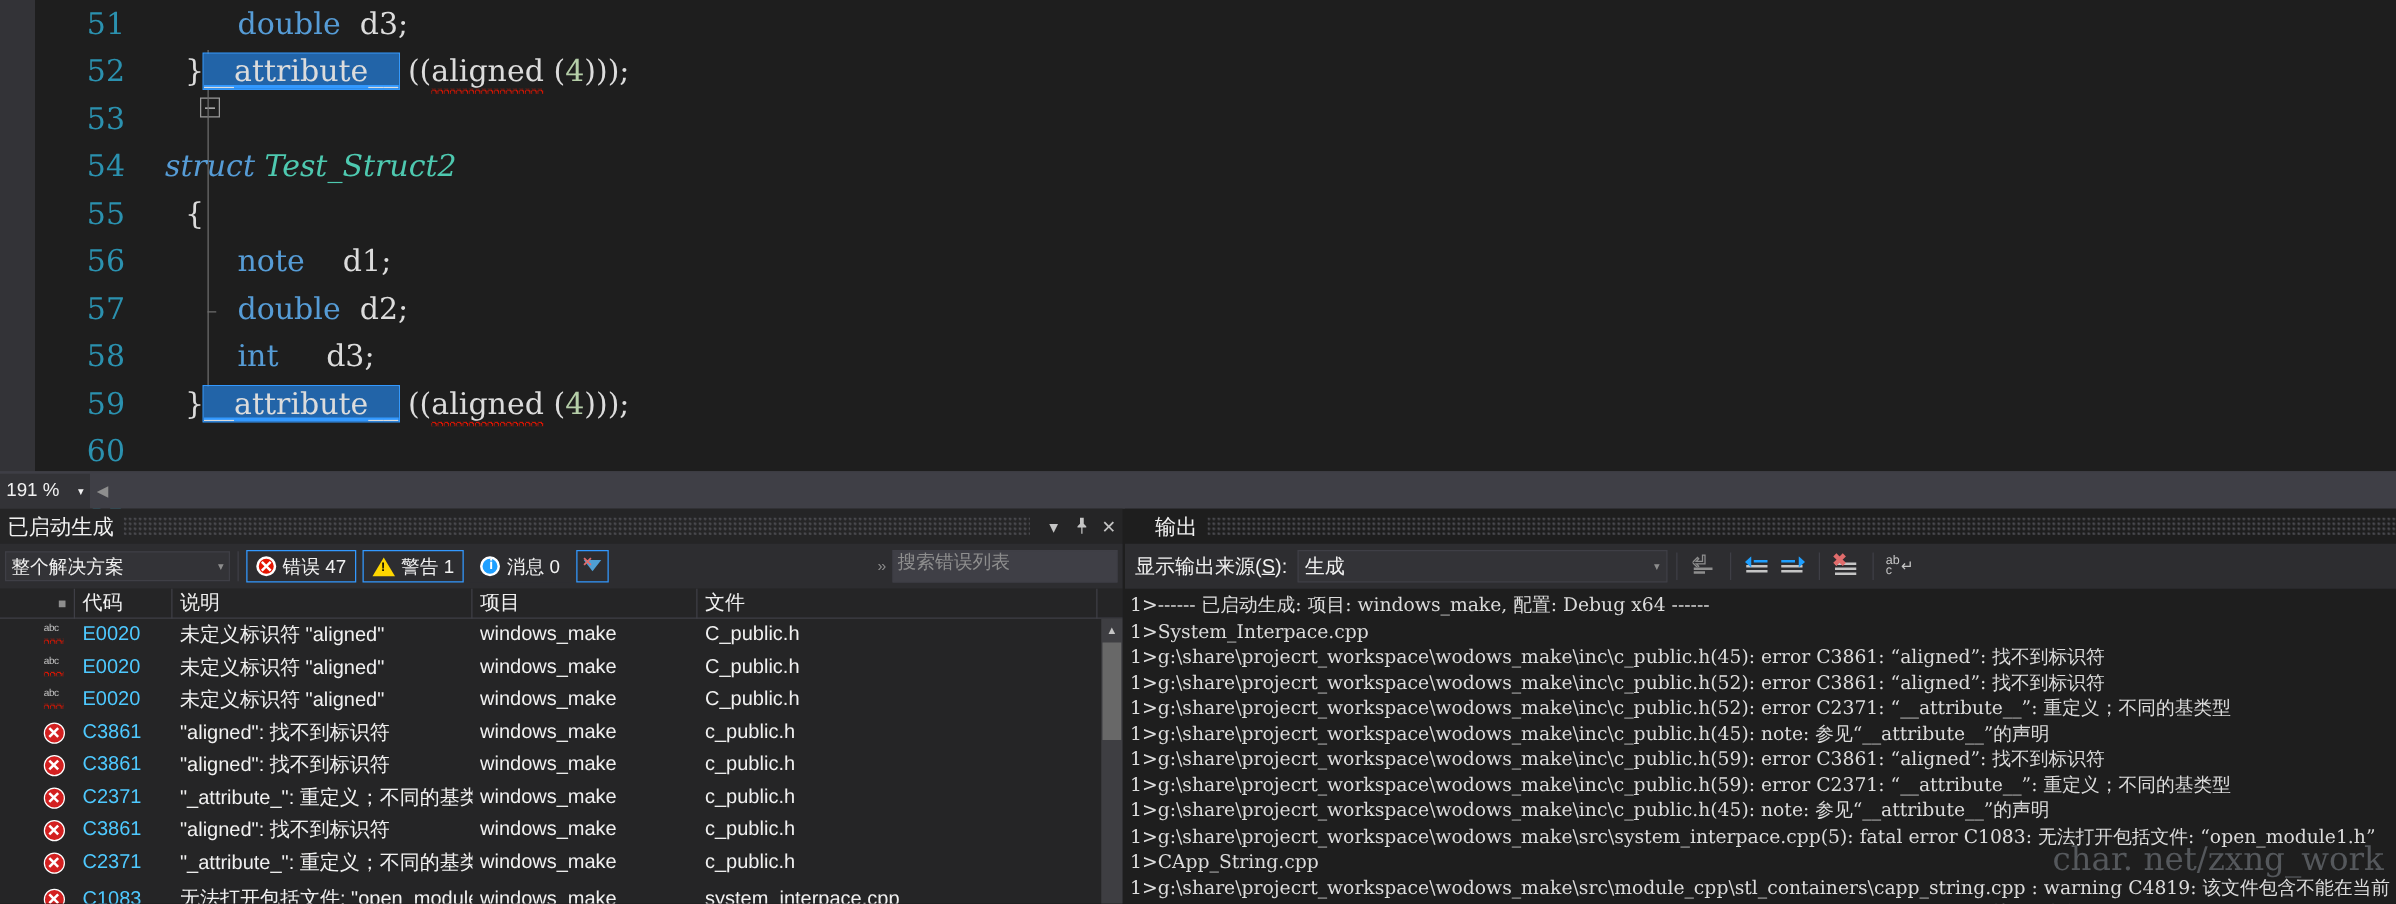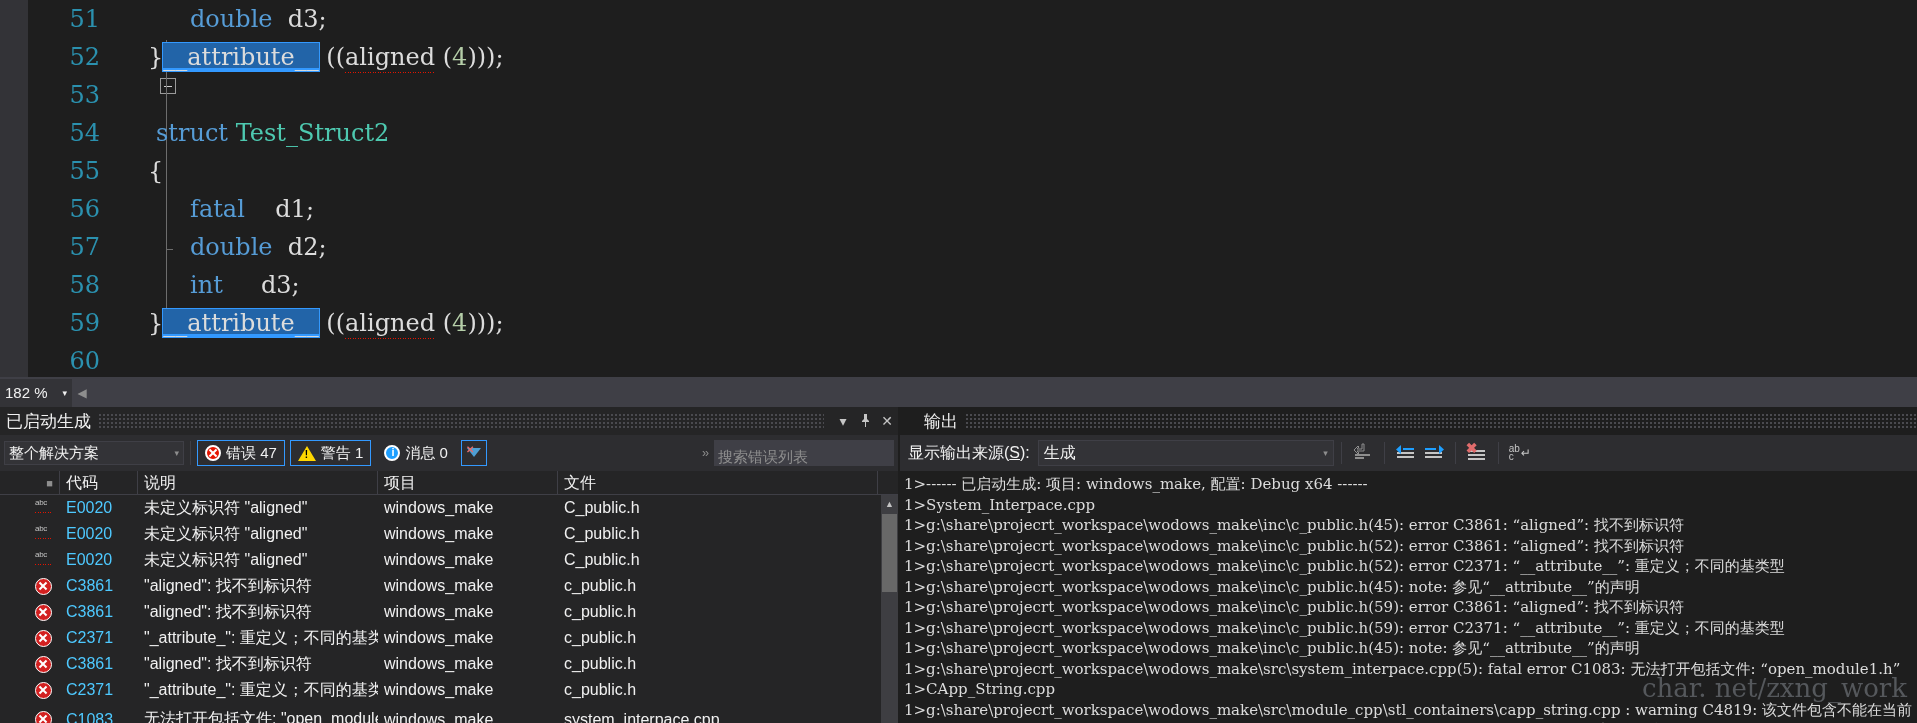--- a/index.html
+++ b/index.html
@@ -159,21 +159,21 @@
   #filter-btn .xmark {
     position:absolute; left:4px; top:3px; color:#e06c6c; font-size:10px;
     font-weight:bold;
   }
   #search-wrap { margin-left:auto; display:flex; align-items:center; }
   #grip {
     color:#8e8e8e; font-size:12px; margin-right:6px; letter-spacing:-1px;
   }
   #search-box {
     width:180px; height:26px; background:#3f3f46; border:1px solid #3f3f46;
-    display:flex; align-items:flex-end; padding:0 3px;
+    display:flex; align-items:flex-start; padding:0 3px;
   }
   #search-input {
     flex:1; background:transparent; border:0; outline:0;
     color:#c5c5c5; font-size:15px; font-family:"Liberation Sans",sans-serif;
   }
   #search-input::placeholder { color:#8e8e8e; }
   .mag {
     width:13px; height:13px; border:2px solid #d0d0d0; border-radius:50%;
     position:relative; margin-right:3px;
   }
@@ -302,35 +302,35 @@
   <div id="editor">
     <div id="editor-indicator-margin"></div>
     <div id="fold-marker-54" class="fold-box" style="top:78px"></div>
     <div class="fold-end" style="top:59px"></div>
     <div class="fold-end" style="top:249px"></div>
     <div id="struct-guide"></div>
     <div id="code-lines">
         <div class="code-line"><span class="ln">51</span><span class="code-body" style="left: 190px;"><span class="kw">double</span><span class="pun">  d3;</span></span></div>
         <div class="code-line"><span class="ln">52</span><span class="code-body" style="left: 148px;"><span class="pun">}</span><span class="sel">__attribute__</span><span class="pun"> ((</span><span class="squiggle">aligned</span><span class="pun"> (</span><span class="num">4</span><span class="pun">)));</span></span></div>
         <div class="code-line"><span class="ln">53</span><span class="code-body" style="left: 130px;"></span></div>
-        <div class="code-line"><span class="ln">54</span><span class="code-body" style="left: 156px;"><span class="kw">struct</span><span class="pun"> </span><span class="typ">Test_Struct2</span></span></div>
+        <div class="code-line"><span class="ln">54</span><span class="code-body" style="left: 132px; font-style: italic;"><span class="kw">struct</span><span class="pun"> </span><span class="typ">Test_Struct2</span></span></div>
         <div class="code-line"><span class="ln">55</span><span class="code-body" style="left: 148px;"><span class="pun">{</span></span></div>
-        <div class="code-line"><span class="ln">56</span><span class="code-body" style="left: 190px;"><span class="kw">fatal</span><span class="pun">    d1;</span></span></div>
+        <div class="code-line"><span class="ln">56</span><span class="code-body" style="left: 190px;"><span class="kw">note</span><span class="pun">    d1;</span></span></div>
         <div class="code-line"><span class="ln">57</span><span class="code-body" style="left: 190px;"><span class="kw">double</span><span class="pun">  d2;</span></span></div>
         <div class="code-line"><span class="ln">58</span><span class="code-body" style="left: 190px;"><span class="kw">int</span><span class="pun">     d3;</span></span></div>
         <div class="code-line"><span class="ln">59</span><span class="code-body" style="left: 148px;"><span class="pun">}</span><span class="sel">__attribute__</span><span class="pun"> ((</span><span class="squiggle">aligned</span><span class="pun"> (</span><span class="num">4</span><span class="pun">)));</span></span></div>
         <div class="code-line"><span class="ln">60</span><span class="code-body" style="left: 130px;"></span></div>
         <div class="code-line"><span class="ln">61</span><span class="code-body" style="left: 130px;"></span></div>
         <div class="code-line"><span class="ln">62</span><span class="code-body" style="left: 150px;"><span class="cmt">//  __attribute__   ((aligned (4)));  //4字节对齐</span></span></div>
       </div>
   </div>
 
   <div id="zoom-strip">
     <div id="zoom-combo">
-      <span>182 %</span>
+      <span>191 %</span>
       <span id="zoom-combo-arrow">▾</span>
     </div>
     <div id="zoom-scroll-left">◀</div>
   </div>
 
   <div id="error-panel">
 
     <div id="error-title-bar">
       <span id="error-title-text">已启动生成</span>
       <span id="error-title-dots"></span>

